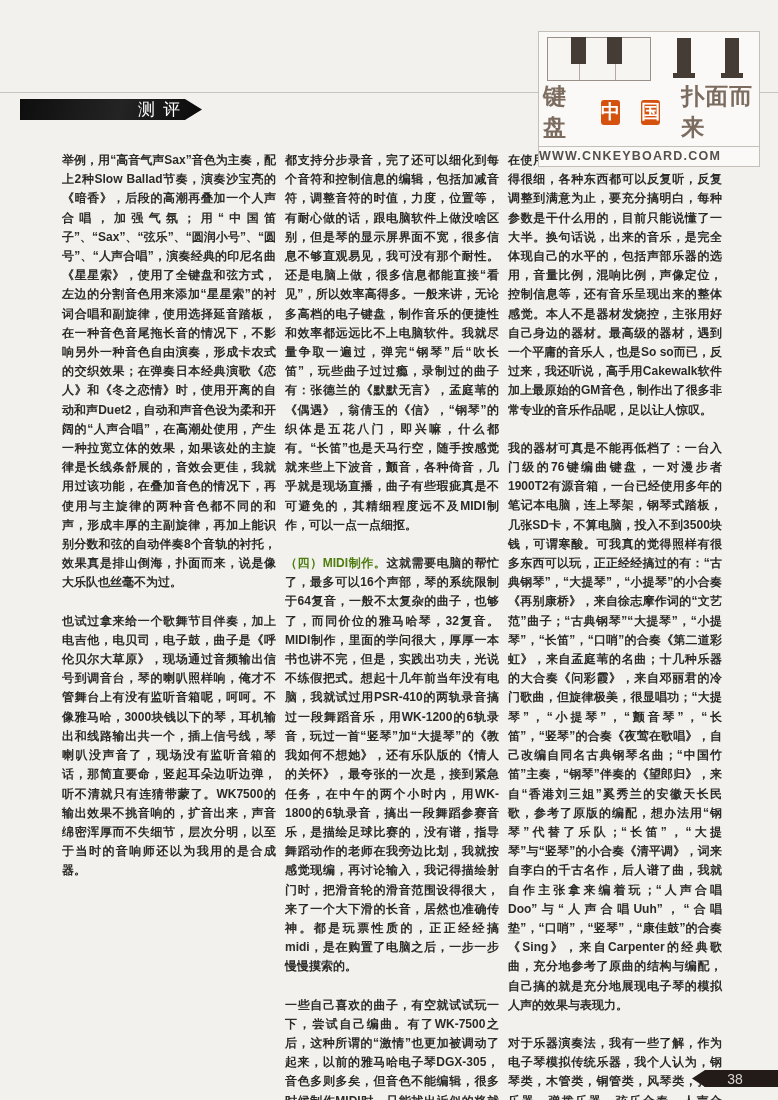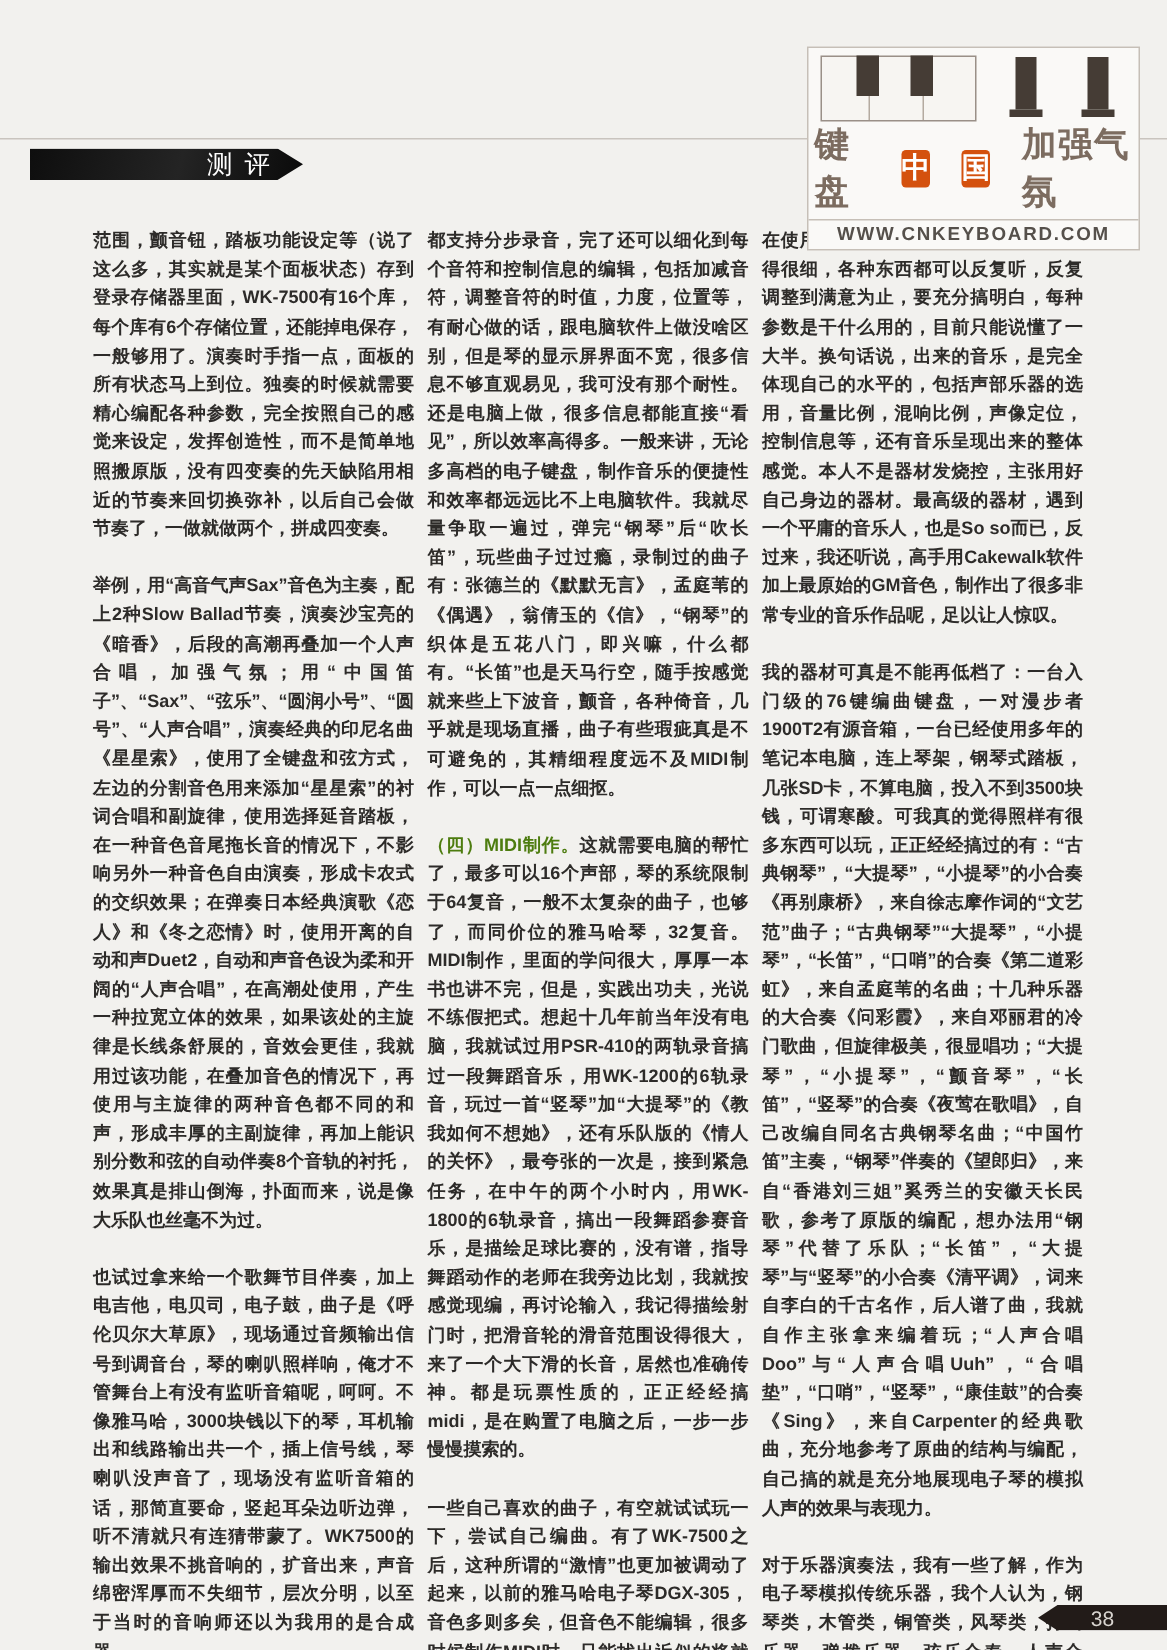--- a/index.html
+++ b/index.html
@@ -23,21 +23,21 @@
   .bkey{position:absolute;top:-1px;width:15px;height:27px;background:#453c35;}
   .bkey.k1{left:23px}.bkey.k2{left:59px}
   .rkey{position:absolute;top:3px;width:14px;height:35px;background:#453c35;}
   .rkey.r1{left:132px}.rkey.r2{left:180px}
   .rbase{position:absolute;top:38px;width:22px;height:5px;background:#453c35;}
   .rbase.b1{left:128px}.rbase.b2{left:176px}
   .logo-text{display:flex;align-items:center;justify-content:center;gap:21px;padding:0 4px;}
   .logo-cn{font-size:23px;font-weight:bold;color:#7c6c60;letter-spacing:1px;}
   .logo-box{width:25px;height:25px;background:#d4510e;color:#ffffff;font-size:19px;font-weight:bold;
             display:flex;align-items:center;justify-content:center;border-radius:3px;}
-  .logo-url{border-top:1px solid #c6bfb7;margin-top:3px;text-align:center;font-size:12.5px;font-weight:bold;
+  .logo-url{border-top:1px solid #c6bfb7;margin-top:3px;text-align:left;font-size:12.5px;font-weight:bold;
             color:#55504b;letter-spacing:1.2px;padding:2px 0 3px;}
 
   
   .section-tab{
     position:absolute;left:20px;top:99px;width:182px;height:21px;
     background:linear-gradient(105deg,#0e0e0e 0%,#242424 55%,#0a0a0a 100%);
     clip-path:polygon(0 0,calc(100% - 17px) 0,100% 50%,calc(100% - 17px) 100%,0 100%);
     color:#ffffff;display:flex;align-items:center;justify-content:flex-end;
     font-size:17px;letter-spacing:8px;box-sizing:border-box;padding-right:14px;text-indent:10px;
   }
@@ -72,33 +72,32 @@
       </div>
       <div class="rkey r1"></div>
       <div class="rbase b1"></div>
       <div class="rkey r2"></div>
       <div class="rbase b2"></div>
     </div>
     <div class="logo-text">
       <span class="logo-cn">键盘</span>
       <span class="logo-box">中</span>
       <span class="logo-box">国</span>
-      <span class="logo-cn">加强气氛</span>
+      <span class="logo-cn">扑面而来</span>
     </div>
     <div class="logo-url">WWW.CNKEYBOARD.COM</div>
   </div>
 
   <div class="section-tab">
     <span>测评</span>
   </div>
 
   <div class="columns">
 
     <div class="col">
-      <p class="para"><span>范围，颤音钮，踏板功能设定等（说了这么多，其实就是某个面板状态）存到登录存储器里面，WK-7500有16个库，每个库有6个存储位置，还能掉电保存，一般够用了。演奏时手指一点，面板的所有状态马上到位。独奏的时候就需要精心编配各种参数，完全按照自己的感觉来设定，发挥创造性，而不是简单地照搬原版，没有四变奏的先天缺陷用相近的节奏来回切换弥补，以后自己会做节奏了，一做就做两个，拼成四变奏。</span></p>
       <p class="para"><span>举例，用“高音气声Sax”音色为主奏，配上2种Slow Ballad节奏，演奏沙宝亮的《暗香》，后段的高潮再叠加一个人声合唱，加强气氛；用“中国笛子”、“Sax”、“弦乐”、“圆润小号”、“圆号”、“人声合唱”，演奏经典的印尼名曲《星星索》，使用了全键盘和弦方式，左边的分割音色用来添加“星星索”的衬词合唱和副旋律，使用选择延音踏板，在一种音色音尾拖长音的情况下，不影响另外一种音色自由演奏，形成卡农式的交织效果；在弹奏日本经典演歌《恋人》和《冬之恋情》时，使用开离的自动和声Duet2，自动和声音色设为柔和开阔的“人声合唱”，在高潮处使用，产生一种拉宽立体的效果，如果该处的主旋律是长线条舒展的，音效会更佳，我就用过该功能，在叠加音色的情况下，再使用与主旋律的两种音色都不同的和声，形成丰厚的主副旋律，再加上能识别分数和弦的自动伴奏8个音轨的衬托，效果真是排山倒海，扑面而来，说是像大乐队也丝毫不为过。</span></p>
       <p class="para"><span>也试过拿来给一个歌舞节目伴奏，加上电吉他，电贝司，电子鼓，曲子是《呼伦贝尔大草原》，现场通过音频输出信号到调音台，琴的喇叭照样响，俺才不管舞台上有没有监听音箱呢，呵呵。不像雅马哈，3000块钱以下的琴，耳机输出和线路输出共一个，插上信号线，琴喇叭没声音了，现场没有监听音箱的话，那简直要命，竖起耳朵边听边弹，听不清就只有连猜带蒙了。WK7500的输出效果不挑音响的，扩音出来，声音绵密浑厚而不失细节，层次分明，以至于当时的音响师还以为我用的是合成器。</span></p>
 
     </div>
 
     <div class="col">
       <p class="para"><span>都支持分步录音，完了还可以细化到每个音符和控制信息的编辑，包括加减音符，调整音符的时值，力度，位置等，有耐心做的话，跟电脑软件上做没啥区别，但是琴的显示屏界面不宽，很多信息不够直观易见，我可没有那个耐性。还是电脑上做，很多信息都能直接“看见”，所以效率高得多。一般来讲，无论多高档的电子键盘，制作音乐的便捷性和效率都远远比不上电脑软件。我就尽量争取一遍过，弹完“钢琴”后“吹长笛”，玩些曲子过过瘾，录制过的曲子有：张德兰的《默默无言》，孟庭苇的《偶遇》，翁倩玉的《信》，“钢琴”的织体是五花八门，即兴嘛，什么都有。“长笛”也是天马行空，随手按感觉就来些上下波音，颤音，各种倚音，几乎就是现场直播，曲子有些瑕疵真是不可避免的，其精细程度远不及MIDI制作，可以一点一点细抠。</span></p>
       <p class="para"><span class="sec-head">（四）MIDI制作。</span><span>这就需要电脑的帮忙了，最多可以16个声部，琴的系统限制于64复音，一般不太复杂的曲子，也够了，而同价位的雅马哈琴，32复音。MIDI制作，里面的学问很大，厚厚一本书也讲不完，但是，实践出功夫，光说不练假把式。想起十几年前当年没有电脑，我就试过用PSR-410的两轨录音搞过一段舞蹈音乐，用WK-1200的6轨录音，玩过一首“竖琴”加“大提琴”的《教我如何不想她》，还有乐队版的《情人的关怀》，最夸张的一次是，接到紧急任务，在中午的两个小时内，用WK-1800的6轨录音，搞出一段舞蹈参赛音乐，是描绘足球比赛的，没有谱，指导舞蹈动作的老师在我旁边比划，我就按感觉现编，再讨论输入，我记得描绘射门时，把滑音轮的滑音范围设得很大，来了一个大下滑的长音，居然也准确传神。都是玩票性质的，正正经经搞midi，是在购置了电脑之后，一步一步慢慢摸索的。</span></p>
       <p class="para"><span>一些自己喜欢的曲子，有空就试试玩一下，尝试自己编曲。有了WK-7500之后，这种所谓的“激情”也更加被调动了起来，以前的雅马哈电子琴DGX-305，音色多则多矣，但音色不能编辑，很多时候制作MIDI时，只能找出近似的将就着来使用，出来的感觉并没有完全到位，总有些不爽。WK-7500不同了，音色能编辑，用100个用户音色区供储存编辑后的音色。而且，在开启了电脑软件MIDI录音的情况下，只要电子琴的显示屏上显示的是想被调用的音色，只要按一下该音色所在的音色区按钮（A-L），所选用的音色调用信息会被准确地录入电脑软件，不用查那张密密麻麻的音色表，找出各自的几个专属MIDI参数，再人工输进去，这也省了很多功夫。</span></p>
     </div>

